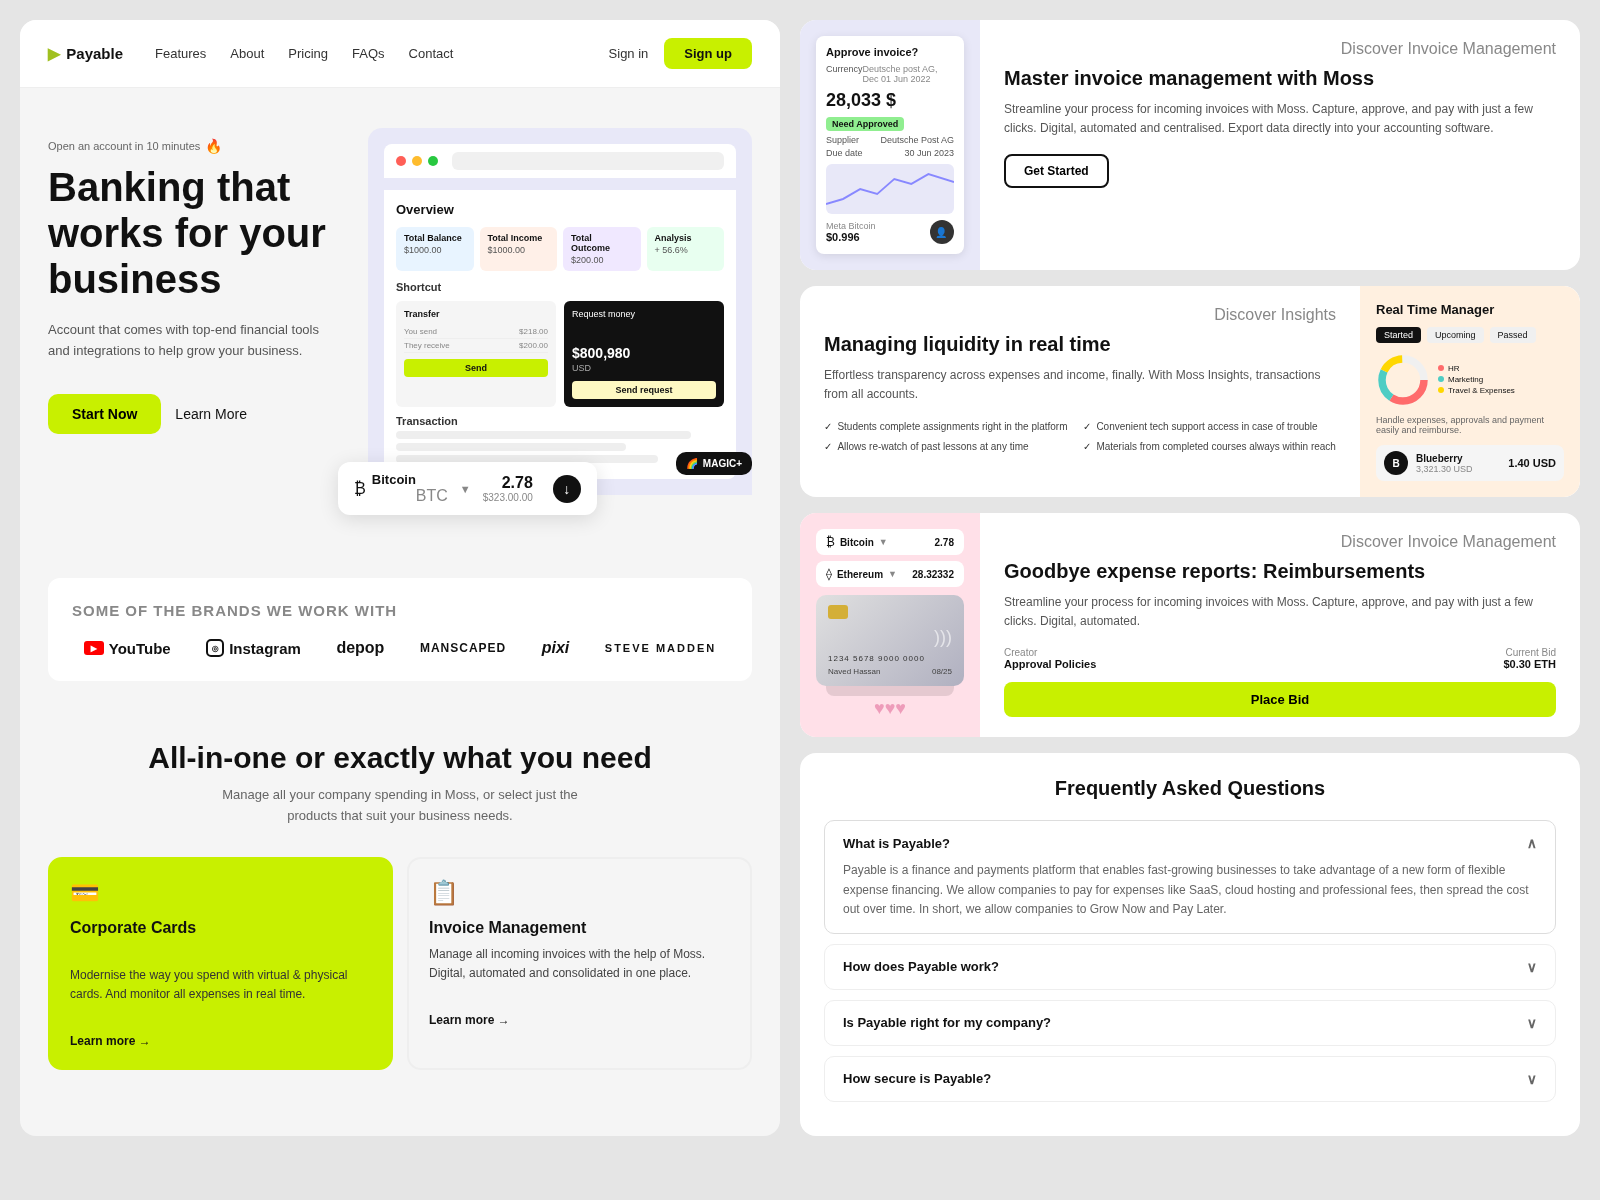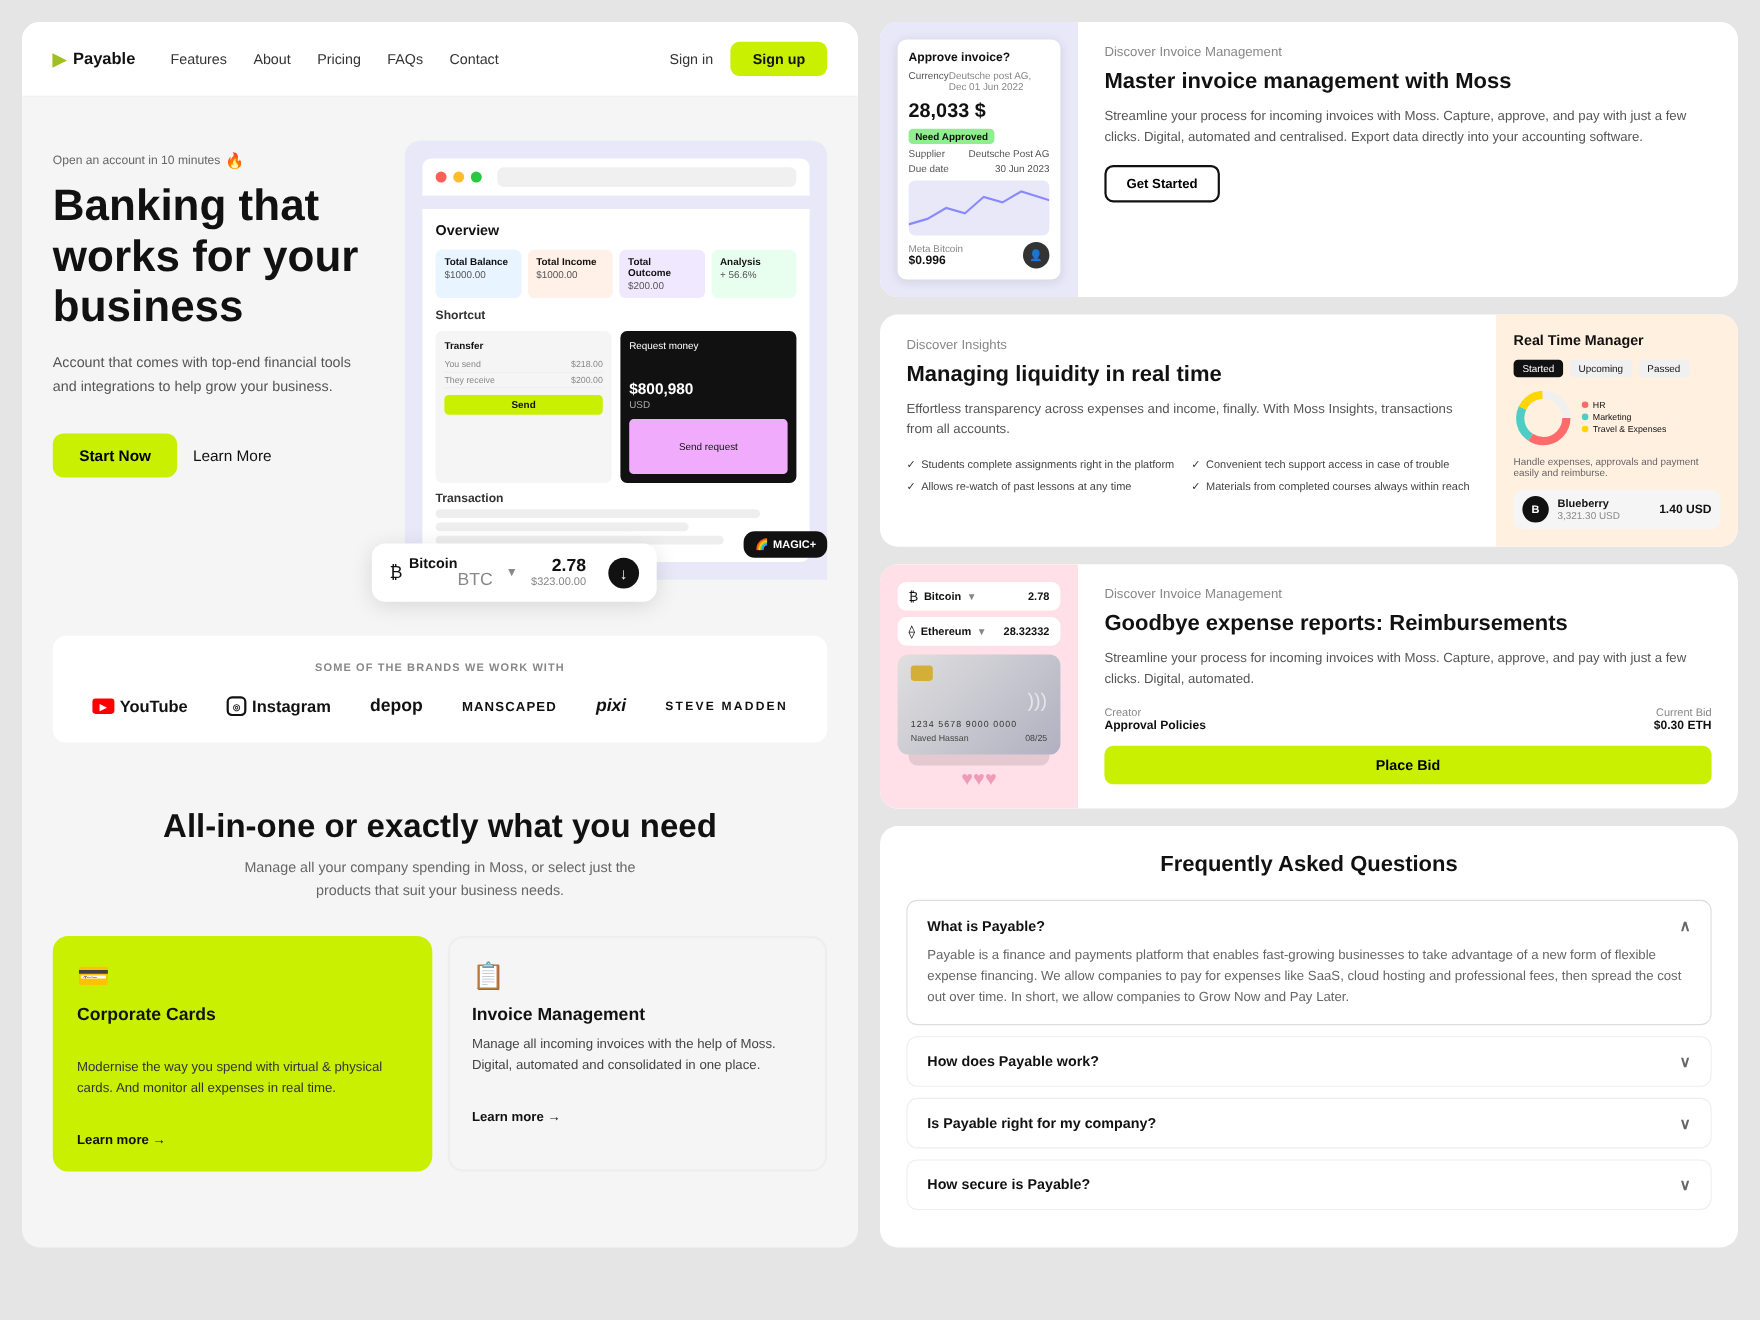--- a/index.html
+++ b/index.html
@@ -69,21 +69,21 @@
     .btc-right { margin-left: auto; text-align: right; }
     .btc-amount { font-weight: 700; font-size: 16px; }
     .btc-usd { font-size: 10px; color: #888; }
     .btc-arrow { width: 28px; height: 28px; background: #111; border-radius: 50%; display: flex; align-items: center; justify-content: center; color: #fff; font-size: 14px; margin-left: 8px; }
 
     
     .rainbow-badge { position: absolute; bottom: 20px; right: 0; background: #111; color: #fff; border-radius: 10px; padding: 6px 10px; font-size: 10px; font-weight: 700; display: flex; align-items: center; gap: 4px; }
 
     
     .brands-section { background: #fff; margin: 50px 28px 20px; border-radius: 12px; padding: 24px; }
-    .brands-title { text-align: center; font-size: 10px; font-weight: 600; color: #888; letter-spacing: 1px; margin-bottom: 20px; }
+    .brands-title { font-size: 15px; font-weight: 600; color: #888; letter-spacing: 1px; margin-bottom: 20px; }
     .brands-row { display: flex; align-items: center; justify-content: space-around; gap: 12px; }
     .brand-item { font-size: 15px; font-weight: 700; color: #111; display: flex; align-items: center; gap: 5px; }
     .brand-yt-icon { background: #ff0000; color: #fff; width: 20px; height: 14px; border-radius: 3px; display: flex; align-items: center; justify-content: center; font-size: 8px; }
     .brand-ig-icon { width: 18px; height: 18px; border-radius: 5px; border: 2px solid #111; display: flex; align-items: center; justify-content: center; font-size: 8px; }
     .brand-depop { font-weight: 900; font-size: 16px; }
     .brand-manscaped { font-size: 12px; font-weight: 700; letter-spacing: 1px; }
     .brand-pixi { font-size: 16px; font-style: italic; font-weight: 700; }
     .brand-steve { font-size: 11px; font-weight: 700; letter-spacing: 2px; }
 
     
@@ -100,21 +100,21 @@
     .feature-learn { display: block; margin-top: 16px; font-size: 12px; font-weight: 600; color: #111; text-decoration: none; }
 
     
     .right-panel { flex: 1; display: flex; flex-direction: column; gap: 16px; }
 
     
     .section-card { background: #fff; border-radius: 16px; overflow: hidden; display: flex; gap: 0; min-height: 200px; }
     .section-visual { flex: 0 0 180px; }
     .section-visual.purple { background: #e8e8f8; padding: 16px; }
     .section-content { flex: 1; padding: 20px 24px; }
-    .section-tag { font-size: 12px; color: #888; margin-bottom: 8px; }
+    .section-tag { font-size: 16px; color: #888; margin-bottom: 8px; text-align: right; }
     .section-title { font-size: 20px; font-weight: 800; line-height: 1.2; margin-bottom: 10px; }
     .section-desc { font-size: 12px; color: #555; line-height: 1.6; margin-bottom: 16px; }
     .section-btn { border: 2px solid #111; background: none; padding: 8px 18px; border-radius: 8px; font-weight: 600; font-size: 12px; cursor: pointer; }
 
     
     .invoice-mock { background: #fff; border-radius: 8px; padding: 10px; font-size: 9px; box-shadow: 0 2px 10px rgba(0,0,0,0.1); }
     .inv-header { font-weight: 700; margin-bottom: 6px; font-size: 11px; }
     .inv-row { display: flex; justify-content: space-between; margin-bottom: 3px; color: #555; }
     .inv-amount { font-size: 18px; font-weight: 800; margin: 6px 0; }
     .inv-badge { background: #90ee90; padding: 2px 6px; border-radius: 4px; font-size: 9px; font-weight: 600; }
@@ -241,21 +241,21 @@
                       <span>They receive</span>
                       <span>$200.00</span>
                     </div>
                 </div>
                 <div style="background:#c8f000;border-radius:4px;padding:4px 8px;font-size:9px;font-weight:700;text-align:center;margin-top:6px;">Send</div>
               </div>
               <div class="dash-request">
                 <div style="font-size:9px;margin-bottom:2px;">Request money</div>
                 <div class="dash-amount">$800,980</div>
                 <div style="font-size:9px;color:#aaa;margin-top:2px;">USD</div>
-                <div style="background:#f0abfc;color:#111;border-radius:4px;padding:20px 8px;font-size:9px;font-weight:400;text-align:center;margin-top:8px;">Send request</div>
+                <div style="background:#fef9c3;color:#111;border-radius:4px;padding:4px 8px;font-size:9px;font-weight:700;text-align:center;margin-top:8px;">Send request</div>
               </div>
             </div>
             <div class="dash-transaction">Transaction</div>
             <div class="dash-transaction-rows">
               <div class="dash-tx-row" style="width:90%"></div>
               <div class="dash-tx-row" style="width:70%"></div>
               <div class="dash-tx-row" style="width:80%"></div>
             </div>
           </div>
         </div>

